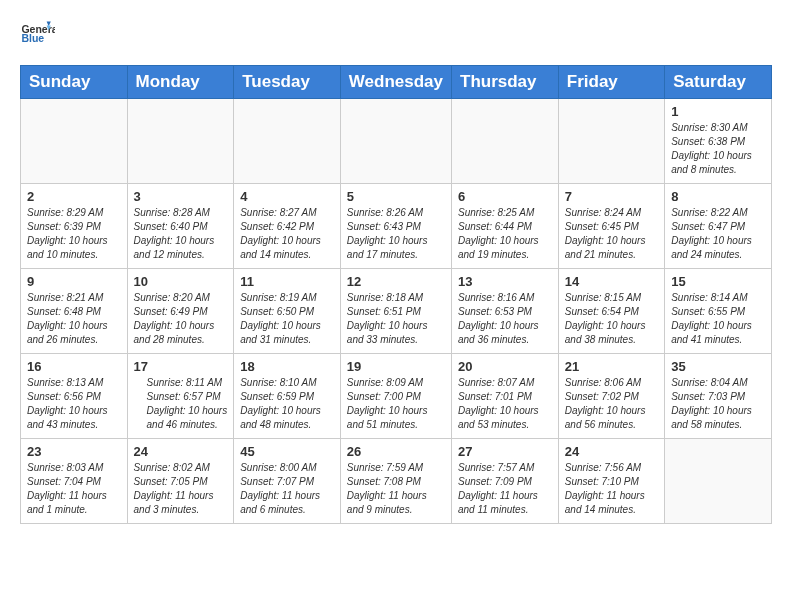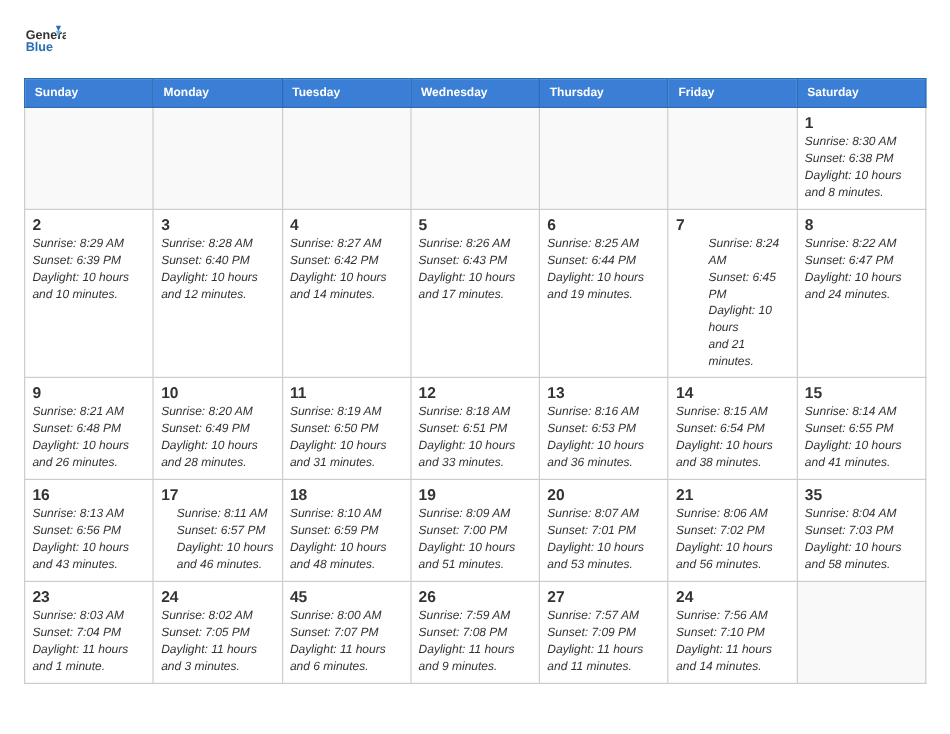--- a/index.html
+++ b/index.html
@@ -40,21 +40,21 @@
     .calendar {
       width: 100%;
       border-collapse: collapse;
       border: 1px solid #ccc;
     }
     .calendar th {
       background-color: #3a7fd5;
       color: white;
       text-align: left;
       padding: 6px 8px;
-      font-size: 10px;
+      font-size: 17px;
       border: 1px solid #2a6db5;
     }
     .calendar td {
       vertical-align: top;
       border: 1px solid #ccc;
       padding: 5px 6px;
       width: 107px;
       min-height: 80px;
       height: 85px;
     }
@@ -158,21 +158,21 @@
         </td>
         <td>
           <span class="day-number">6</span>
           <div class="day-info" style="white-space: pre-line;">Sunrise: 8:25 AM
 Sunset: 6:44 PM
 Daylight: 10 hours
 and 19 minutes.</div>
         </td>
         <td>
           <span class="day-number">7</span>
-          <div class="day-info" style="white-space: pre-line; margin-left: 27px;">Sunrise: 8:24 AM
+          <div class="day-info" style="white-space: pre-line;">Sunrise: 8:24 AM
 Sunset: 6:45 PM
 Daylight: 10 hours
 and 21 minutes.</div>
         </td>
         <td>
           <span class="day-number">8</span>
           <div class="day-info" style="white-space: pre-line;">Sunrise: 8:22 AM
 Sunset: 6:47 PM
 Daylight: 10 hours
 and 24 minutes.</div>

